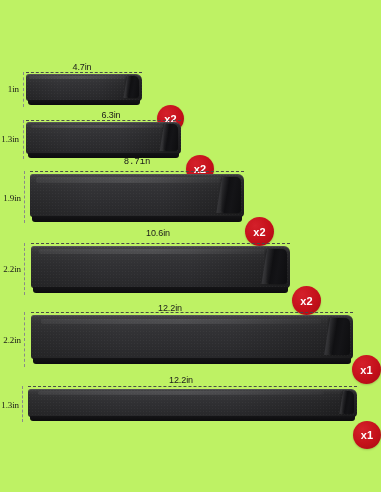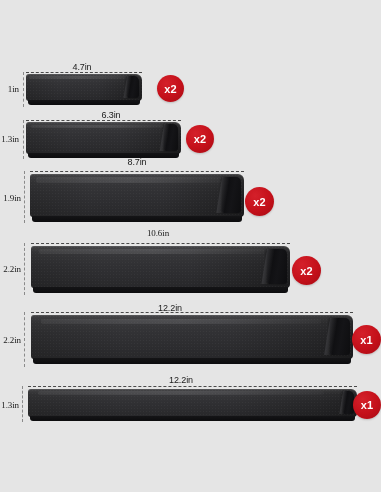--- a/index.html
+++ b/index.html
@@ -12,21 +12,21 @@
     height: 492px;
     position: relative;
     overflow: hidden;
     font-family: "Liberation Sans", sans-serif;
     -webkit-font-smoothing: antialiased;
   }
 
   #stage {
     position: absolute;
     inset: 0;
-    background: #e5e5e5;
+    background: #bef264;
   }
 
   
   .row {
     position: absolute;
   }
 
   
   .dim-top-line {
     position: absolute;
@@ -130,20 +130,21 @@
     border-radius: 50%;
     background: radial-gradient(circle at 35% 30%, #d4202a 0%, #c4101a 55%, #a50b14 100%);
     color: #ffffff;
     display: flex;
     align-items: center;
     justify-content: center;
     font-size: 11px;
     font-weight: 700;
     letter-spacing: 0.1px;
     box-shadow: 0 1px 2px rgba(0,0,0,0.18);
+    margin-top: 30px;
   }
 </style>
 </head>
 <body>
 
 <div id="stage">
 
   <div class="row">
     <div class="dim-label width" style="left:82px; top:62px;">4.7in</div>
     <div class="dim-top-line" style="left:26px; top:72px; width:116px;"></div>
@@ -168,36 +169,36 @@
     <div class="guard" style="left:26px; top:122px; width:155px; height:32px;">
       <div class="guard-hl"></div>
       <div class="guard-slot" style="right:3px; top:2px; width:14px; bottom:3px;"></div>
     </div>
     <div class="guard-lip" style="left:28px; top:153px; width:151px; height:5px;"></div>
 
     <div class="qty-badge" style="left:186px; top:125px; width:28px; height:28px;">x2</div>
   </div>
 
   <div class="row">
-    <div class="dim-label width" style="left:137px; top:157px;">8.7in</div>
+    <div class="dim-label width" style="left:137px; top:157px;font-family:Liberation Mono, monospace;">8.7in</div>
     <div class="dim-top-line" style="left:30px; top:171px; width:214px;"></div>
     <div class="dim-left-line" style="left:24px; top:171px; height:52px;"></div>
     <div class="dim-label height" style="left:-4px; top:198px; width:25px;">1.9in</div>
 
     <div class="guard" style="left:30px; top:174px; width:214px; height:43px;">
       <div class="guard-hl"></div>
       <div class="guard-slot" style="right:3px; top:3px; width:19px; bottom:4px;"></div>
     </div>
     <div class="guard-lip" style="left:32px; top:216px; width:210px; height:6px;"></div>
 
     <div class="qty-badge" style="left:245px; top:187px; width:29px; height:29px;">x2</div>
   </div>
 
   <div class="row">
-    <div class="dim-label width" style="left:158px; top:228px;font-family:Liberation Serif, serif;">10.6in</div>
+    <div class="dim-label width" style="left:158px; top:228px;">10.6in</div>
     <div class="dim-top-line" style="left:31px; top:243px; width:259px;"></div>
     <div class="dim-left-line" style="left:24px; top:243px; height:52px;"></div>
     <div class="dim-label height" style="left:-4px; top:269px; width:25px;">2.2in</div>
 
     <div class="guard" style="left:31px; top:246px; width:259px; height:42px;">
       <div class="guard-hl"></div>
       <div class="guard-slot" style="right:3px; top:3px; width:20px; bottom:4px;"></div>
     </div>
     <div class="guard-lip" style="left:33px; top:287px; width:255px; height:6px;"></div>
 

